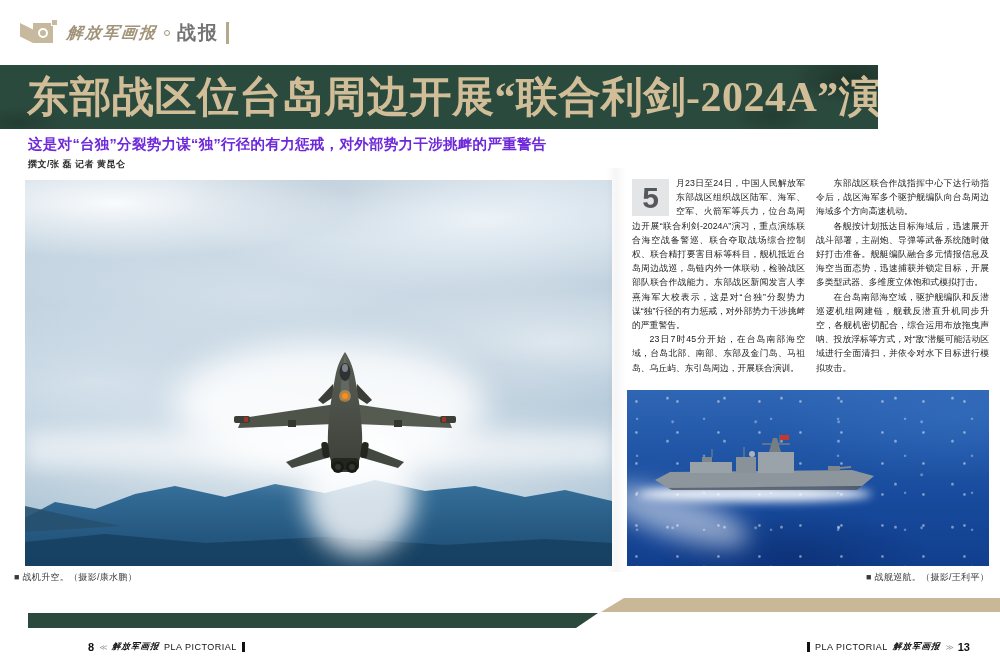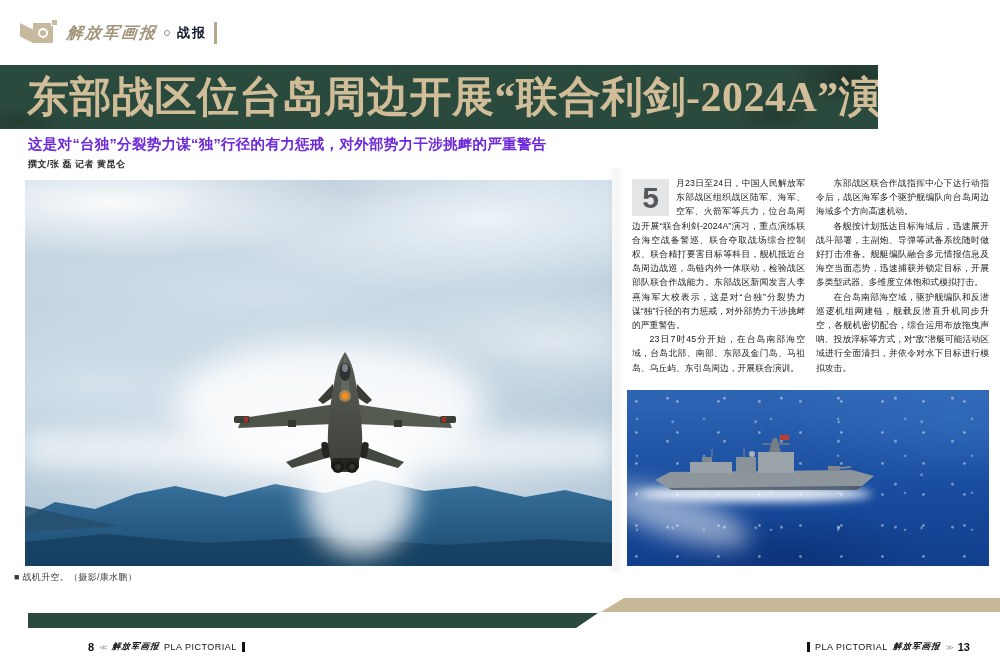--- a/index.html
+++ b/index.html
@@ -12,21 +12,21 @@
   .logo { position:relative; width:40px; height:22px; }
   .logo-tri { position:absolute; left:0; top:1px; width:13px; height:20px; background:#c7b99d;
               clip-path:polygon(0 0,100% 32%,100% 100%,0 68%); }
   .logo-sq { position:absolute; left:13px; top:1px; width:20px; height:20px; background:#c7b99d;
              display:flex; align-items:center; justify-content:center; }
   .logo-ring { width:10px; height:10px; border:2.5px solid #ffffff; border-radius:50%; }
   .logo-minisq { position:absolute; left:31px; top:-3px; width:7px; height:7px; background:#c7b99d; border:1px solid #fff; }
   .brand-script { font-family:"Liberation Serif","DejaVu Serif",serif; font-style:italic; font-weight:700;
                   font-size:16px; color:#a2947a; letter-spacing:2px; transform:skewX(-6deg); white-space:nowrap; }
   .dot-sep { width:6px; height:6px; border:1.5px solid #a2947a; border-radius:50%; }
-  .section-badge { font-size:13px; font-weight:700; color:#0f172a; letter-spacing:2px; white-space:nowrap; }
+  .section-badge { font-size:19px; font-weight:700; color:#737373; letter-spacing:2px; white-space:nowrap; }
   .masthead-divider { width:3px; height:22px; background:#b5a88c; }
 
   
   .banner { position:absolute; left:0; top:65px; width:878px; height:64px; background:#2b4a3e; overflow:hidden; }
   .banner::before { content:""; position:absolute; inset:0;
       background:
         radial-gradient(ellipse 90px 40px at 97% 20%, rgba(0,0,0,.30), transparent 70%),
         radial-gradient(ellipse 60px 26px at 88% 80%, rgba(0,0,0,.18), transparent 70%),
         radial-gradient(ellipse 70px 24px at 2% 90%, rgba(0,0,0,.18), transparent 70%); }
   .headline { position:relative; height:64px; display:flex; align-items:center; padding-left:27px;
@@ -212,20 +212,21 @@
       <polygon points="121,3 125,3 129,17 117,17" fill="#757d85"></polygon>
       <line x1="110" y1="9" x2="138" y2="9" stroke="#757d85" stroke-width="1.5"></line>
       <line x1="128" y1="0" x2="128" y2="8" stroke="#757d85" stroke-width="1"></line>
       <rect x="128" y="0" width="9" height="5" fill="#c23a2e"></rect>
       <rect x="176" y="31" width="12" height="5" fill="#7e868e"></rect>
       <line x1="188" y1="33" x2="199" y2="32" stroke="#7e868e" stroke-width="2"></line>
       <line x1="60" y1="22" x2="60" y2="14" stroke="#7e868e" stroke-width="1"></line>
       <line x1="92" y1="22" x2="92" y2="12" stroke="#7e868e" stroke-width="1"></line>
     </svg>
   </div>
+  <div class="caption caption-ship">■ 战舰巡航。（摄影/王利平）</div>
 
   <div class="gutter"></div>
   <div class="deco-green"></div>
   <div class="deco-tan"></div>
 
   <div class="footer footer-left">
     <span class="page-num">8</span>
     <span class="angle-sep">≪</span>
     <span class="footer-brand">解放军画报</span>
     <span class="footer-mag">PLA PICTORIAL</span>

